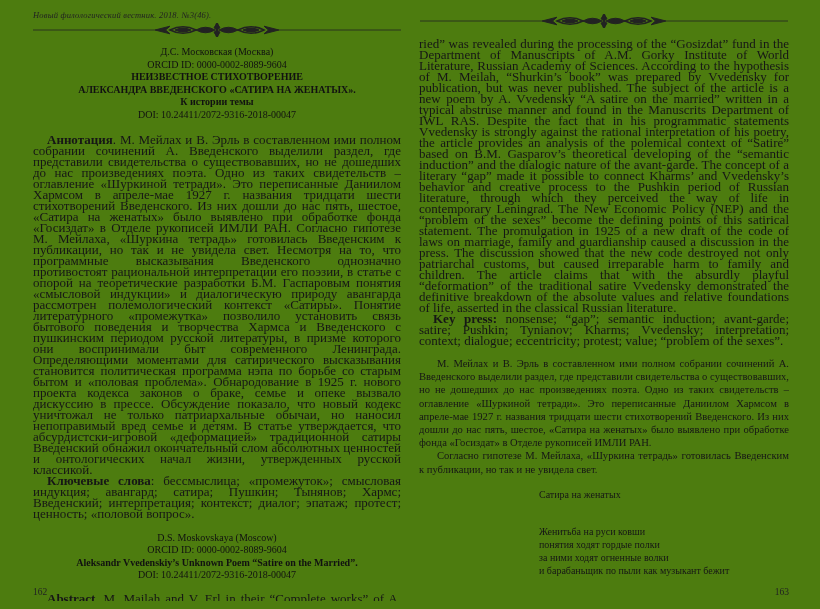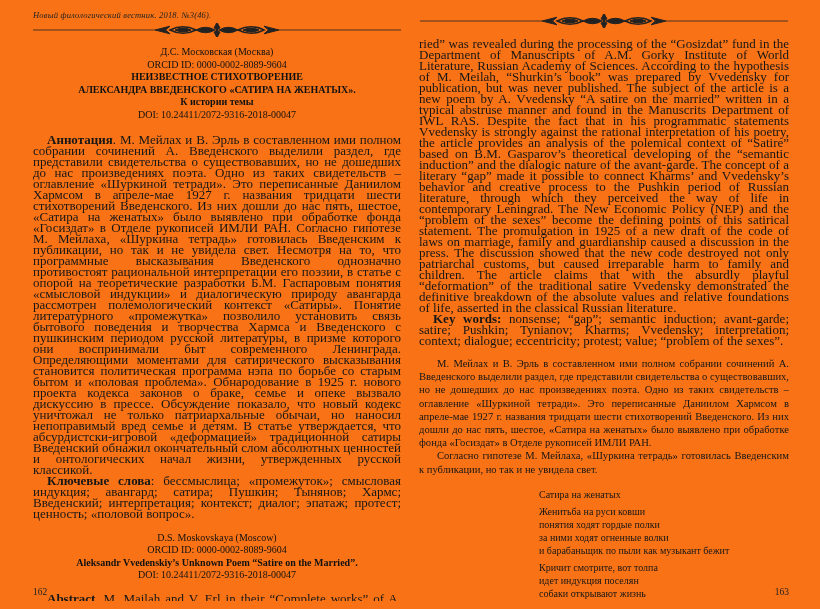--- a/index.html
+++ b/index.html
@@ -3,21 +3,21 @@
 <meta charset="utf-8">
 <style>
   html, body { margin: 0; padding: 0; }
   body {
     width: 820px; height: 609px;
     background: #ffffff;
     font-family: "Liberation Serif", "DejaVu Serif", serif;
     color: #1c1c1c;
     overflow: hidden;
   }
-  .spread { position: relative; width: 820px; height: 609px; background:#f97316; }
+  .spread { position: relative; width: 820px; height: 609px; background:#4d7c0f; }
   .page { position: absolute; top: 8px; height: 593px; overflow: hidden; }
   .page-left  { left: 33px;  width: 368px; }
   .page-right { left: 419px; width: 370px; }
 
   .running-head {
     font-style: italic;
     font-size: 8.5px;
     letter-spacing: 0.2px;
     margin: 2px 0 3px 0;
     color: #222;
@@ -53,21 +53,21 @@
   }
   .body-ru.first { margin-top: 11px; }
 
   .poem {
     margin-left: 120px;
     margin-top: 12px;
     font-size: 10px;
     line-height: 13px;
     color: #161616;
   }
-  .poem .stanza { margin-top: 4px; }
+  .poem .stanza { margin-top: 24px; }
   .poem-line { white-space: nowrap; }
 
   .page-number {
     position: absolute;
     bottom: 4px;
     font-size: 9.5px;
     color: #222;
   }
   .pn-left { left: 0; }
   .pn-right { right: 0; }
@@ -138,21 +138,21 @@
         <path d="M163,7 Q172.5,1.5 182,7 Q172.5,12.5 163,7 Z"></path>
         <path d="M186,7 Q195.5,1.5 205,7 Q195.5,12.5 186,7 Z"></path>
         <rect x="183.2" y="1" width="1.6" height="12"></rect>
         <path d="M184,0 L187,4.8 L184,6.8 L181,4.8 Z"></path>
         <path d="M184,14 L187,9.2 L184,7.2 L181,9.2 Z"></path>
       </g>
     </svg>
 
     <p class="para small cont">ried” was revealed during the processing of the “Gosizdat” fund in the Department of Manuscripts of A.M. Gorky Institute of World Literature, Russian Academy of Sciences. According to the hypothesis of M. Meilah, “Shurkin’s book” was prepared by Vvedensky for publication, but was never published. The subject of the article is a new poem by A. Vvedensky “A satire on the married” written in a typical abstruse manner and found in the Manuscrits Department of IWL RAS. Despite the fact that in his programmatic statements Vvedensky is strongly against the rational interpretation of his poetry, the article provides an analysis of the polemical context of “Satire” based on B.M. Gasparov’s theoretical developing of the “semantic induction” and the dialogic nature of the avant-garde. The concept of a literary “gap” made it possible to connect Kharms’ and Vvedensky’s behavior and creative process to the Pushkin period of Russian literature, through which they perceived the way of life in contemporary Leningrad. The New Economic Policy (NEP) and the “problem of the sexes” become the defining points of this satirical statement. The promulgation in 1925 of a new draft of the code of laws on marriage, family and guardianship caused a discussion in the press. The discussion showed that the new code destroyed not only patriarchal customs, but caused irreparable harm to family and children. The article claims that with the absurdly playful “deformation” of the traditional satire Vvedensky demonstrated the definitive breakdown of the absolute values and relative foundations of life, asserted in the classical Russian literature.</p>
 
-    <p class="para small indent kw"><b class="b">Key words:</b><span> nonsense; “gap”; semantic induction; avant-garde; satire; Pushkin; Tynianov; Kharms; Vvedensky; interpretation; context; dialogue; eccentricity; protest; value; “problem of the sexes”.</span></p>
+    <p class="para small indent kw"><b class="b">Key press:</b><span> nonsense; “gap”; semantic induction; avant-garde; satire; Pushkin; Tynianov; Kharms; Vvedensky; interpretation; context; dialogue; eccentricity; protest; value; “problem of the sexes”.</span></p>
 
     <p class="para body-ru first">М. Мейлах и В. Эрль в составленном ими полном собрании сочинений А. Введенского выделили раздел, где представили свидетельства о существовавших, но не дошедших до нас произведениях поэта. Одно из таких свидетельств – оглавление «Шуркиной тетради». Это переписанные Даниилом Хармсом в апреле-мае 1927 г. названия тридцати шести стихотворений Введенского. Из них дошли до нас пять, шестое, «Сатира на женатых» было выявлено при обработке фонда «Госиздат» в Отделе рукописей ИМЛИ РАН.</p>
     <p class="para body-ru">Согласно гипотезе М. Мейлаха, «Шуркина тетрадь» готовилась Введенским к публикации, но так и не увидела свет.</p>
 
     <div class="poem">
       <div class="poem-title">Сатира на женатых</div>
       <div class="stanza">
         <div class="poem-line">Женитьба на руси ковши</div>
         <div class="poem-line">понятия ходят гордые полки</div>
         <div class="poem-line">за ними ходят огненные волки</div>

